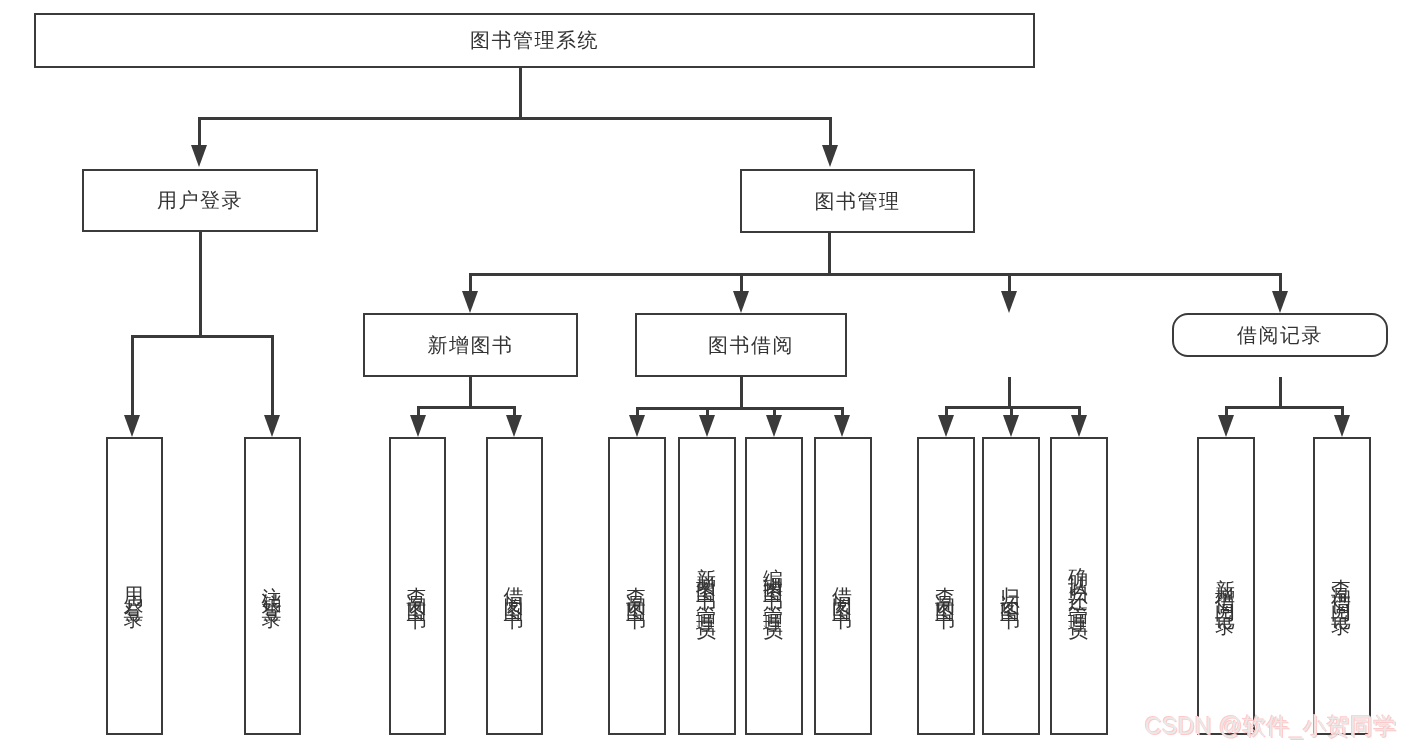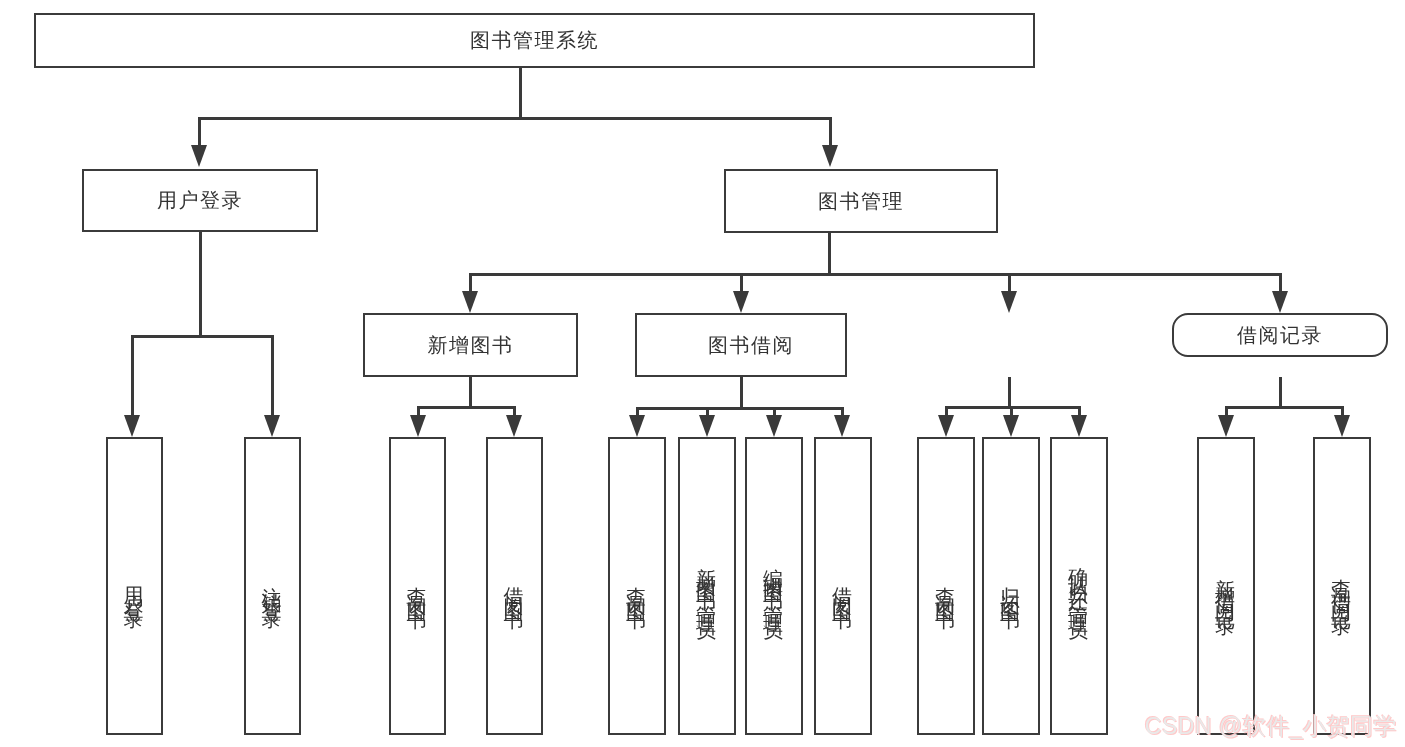--- a/index.html
+++ b/index.html
@@ -61,21 +61,21 @@
   }
 </style>
 </head>
 <body>
 
 <div class="canvas">
 
   <div class="box" style="left:22px; top:13px; width:1001px; height:55px;margin-left:12px;">图书管理系统</div>
 
   <div class="box" style="left:82px; top:169px; width:236px; height:63px;">用户登录</div>
-  <div class="box" style="left:724px; top:169px; width:274px; height:64px;">图书管理</div>
+  <div class="box" style="left:740px; top:169px; width:235px; height:64px;">图书管理</div>
 
   <div class="box" style="left:363px; top:313px; width:215px; height:64px;">新增图书</div>
   <div class="box" style="left:635px; top:313px; width:212px; height:64px;padding-left:20px;">图书借阅</div>
   <div class="box" style="left:1172px; top:313px; width:216px; height:44px;border-radius:16px;">借阅记录</div>
 
   <div class="box vbox" style="left:106px; top:437px; width:57px; height:298px;">用户登录</div>
   <div class="box vbox" style="left:244px; top:437px; width:57px; height:298px;">注销登录</div>
 
   <div class="box vbox" style="left:389px; top:437px; width:57px; height:298px;">查询图书</div>
   <div class="box vbox" style="left:486px; top:437px; width:57px; height:298px;">借阅图书</div>

